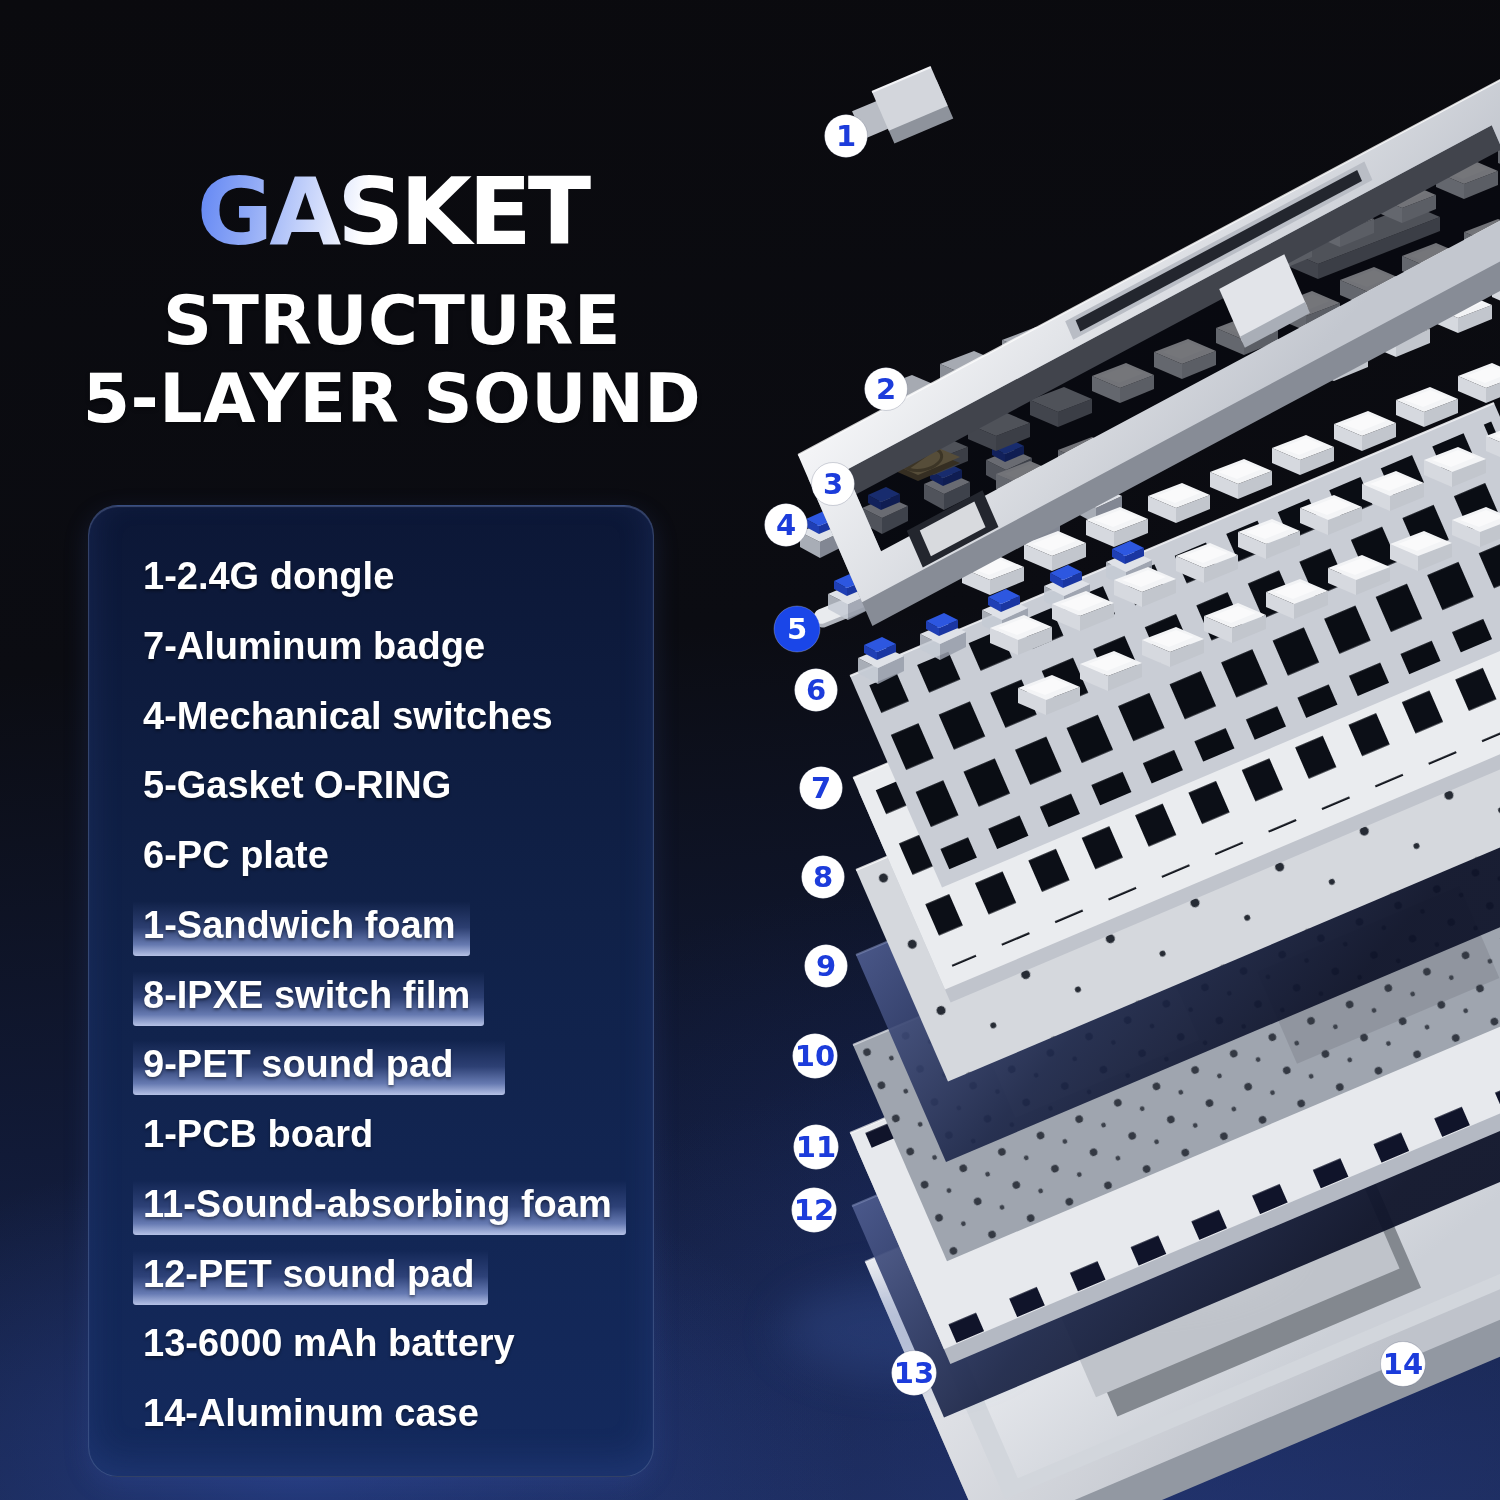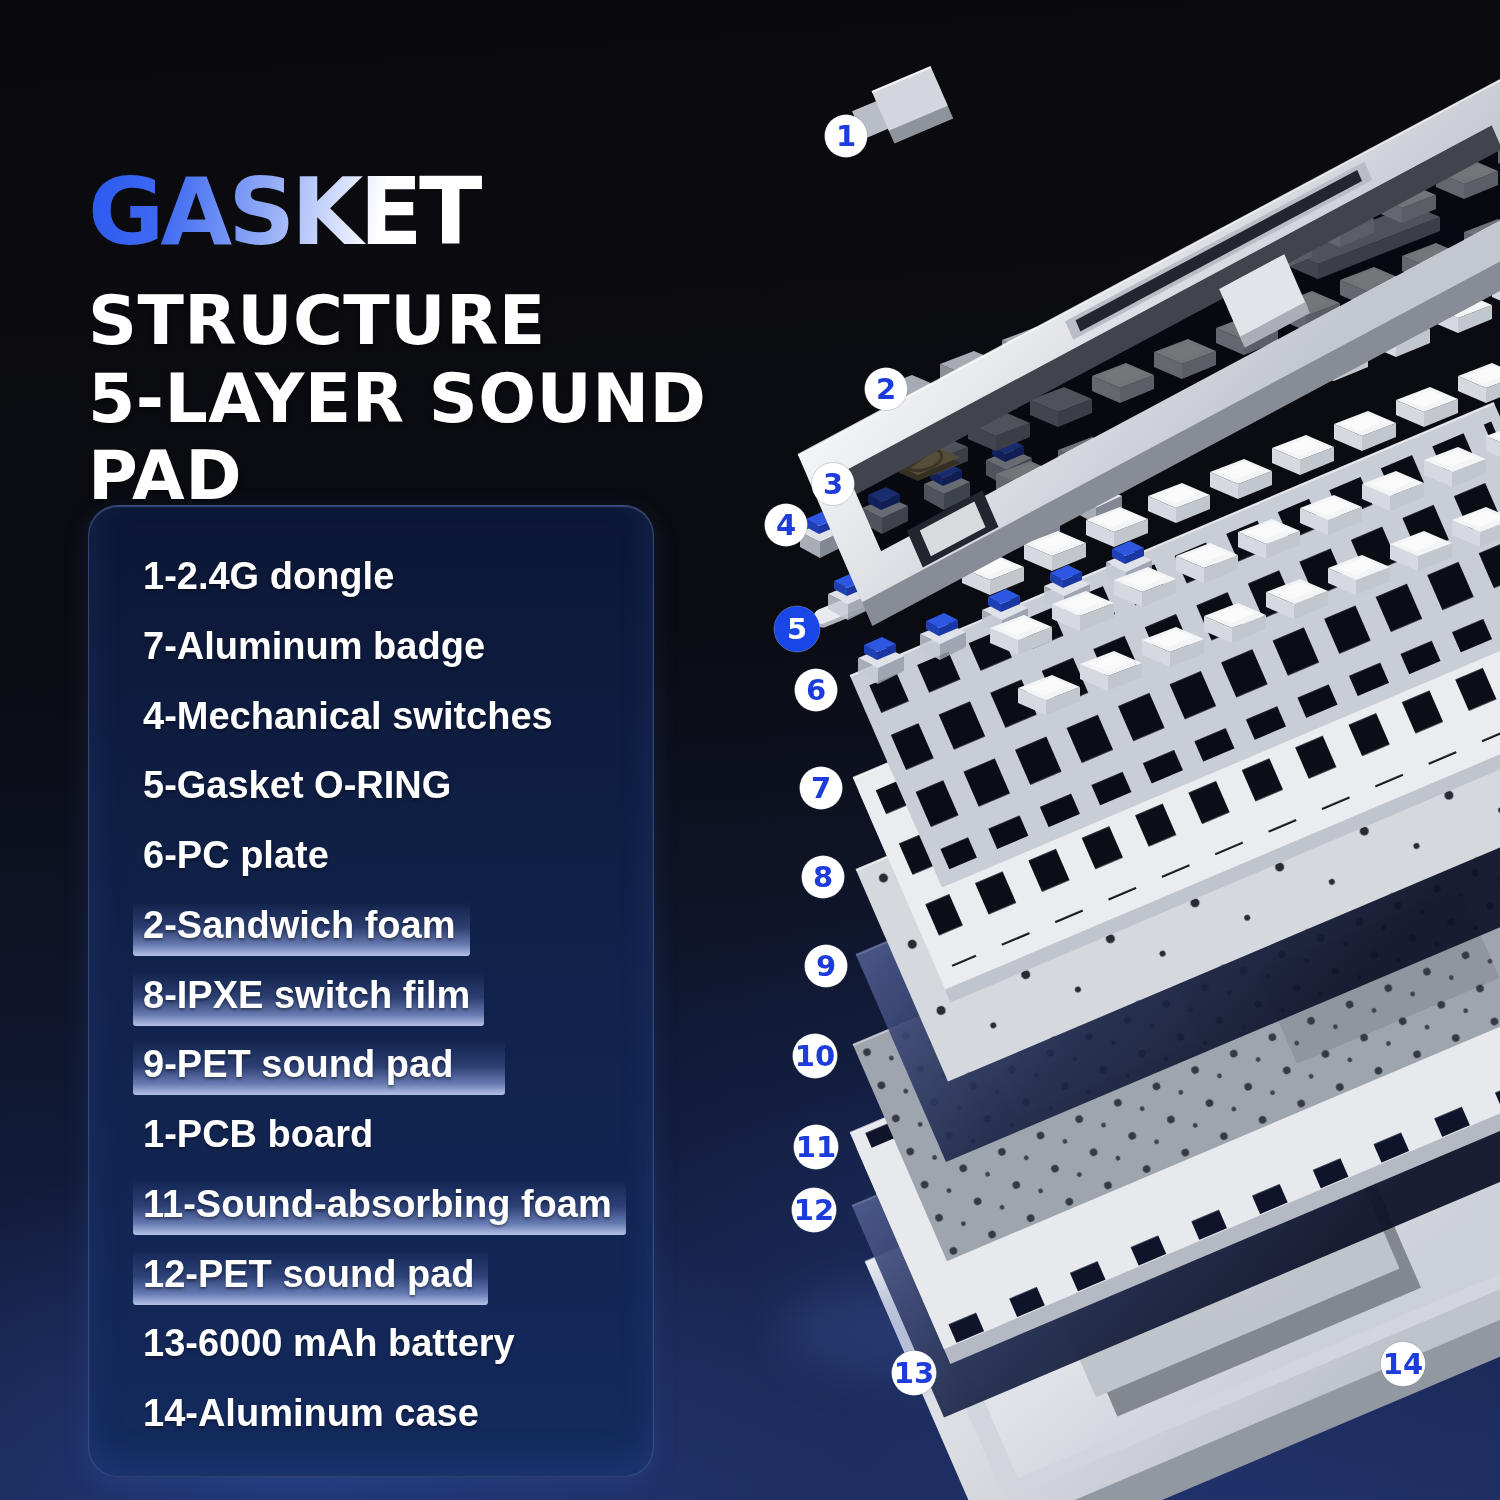--- a/index.html
+++ b/index.html
@@ -5,21 +5,21 @@
   html,body{margin:0;padding:0;}
   body{
     width:1500px;height:1500px;position:relative;overflow:hidden;
     font-family:"Liberation Sans",sans-serif;
     background:
       radial-gradient(900px 520px at 20% 98%, rgba(45,75,165,.50), rgba(45,75,165,0) 62%),
       radial-gradient(1250px 760px at 78% 102%, rgba(38,58,128,.55), rgba(38,58,128,0) 66%),
       radial-gradient(700px 420px at 64% 78%, rgba(30,48,110,.28), rgba(30,48,110,0) 70%),
       linear-gradient(176deg,#0a0a0e 0%,#0b0c12 42%,#111a37 72%,#1b2a56 100%);
   }
-  .left{position:absolute;left:88px;top:168px;width:640px;}
+  .left{position:absolute;left:72px;top:168px;width:640px;text-align:center;}
   .brand{
     font-family:"DejaVu Sans",sans-serif;font-weight:bold;
     font-size:93px;line-height:.95;letter-spacing:-4px;margin:0;
     background:linear-gradient(100deg,#2b57ef 0%,#3f6bf2 13%,#8fa9f6 28%,#ffffff 46%);
     -webkit-background-clip:text;background-clip:text;color:transparent;
   }
   .subtitle{
     font-family:"DejaVu Sans",sans-serif;font-weight:bold;color:#fff;
     font-size:68px;line-height:1.14;letter-spacing:.5px;margin-top:26px;
     text-shadow:0 2px 4px rgba(0,0,0,.4);
@@ -56,21 +56,20 @@
   .badge.inv text{fill:#ffffff;}
 </style>
 </head>
 <body>
 
 <div class="left">
   <h1 class="brand">GASKET</h1>
   <div class="subtitle">
     <div>STRUCTURE</div>
     <div>5-LAYER SOUND</div>
-    <div>PAD</div>
   </div>
 </div>
 
 <div class="panel">
   <ul class="parts">
     <li>
         <span>1-2.4G dongle</span>
       </li>
     <li>
         <span>7-Aluminum badge</span>
@@ -78,21 +77,21 @@
     <li>
         <span>4-Mechanical switches</span>
       </li>
     <li>
         <span>5-Gasket O-RING</span>
       </li>
     <li>
         <span>6-PC plate</span>
       </li>
     <li class="hl">
-        <span>2-Sandwich foam</span>
+        <span>1-Sandwich foam</span>
       </li>
     <li class="hl">
         <span>8-IPXE switch film</span>
       </li>
     <li class="hl ext">
         <span>9-PET sound pad</span>
       </li>
     <li>
         <span>1-PCB board</span>
       </li>

